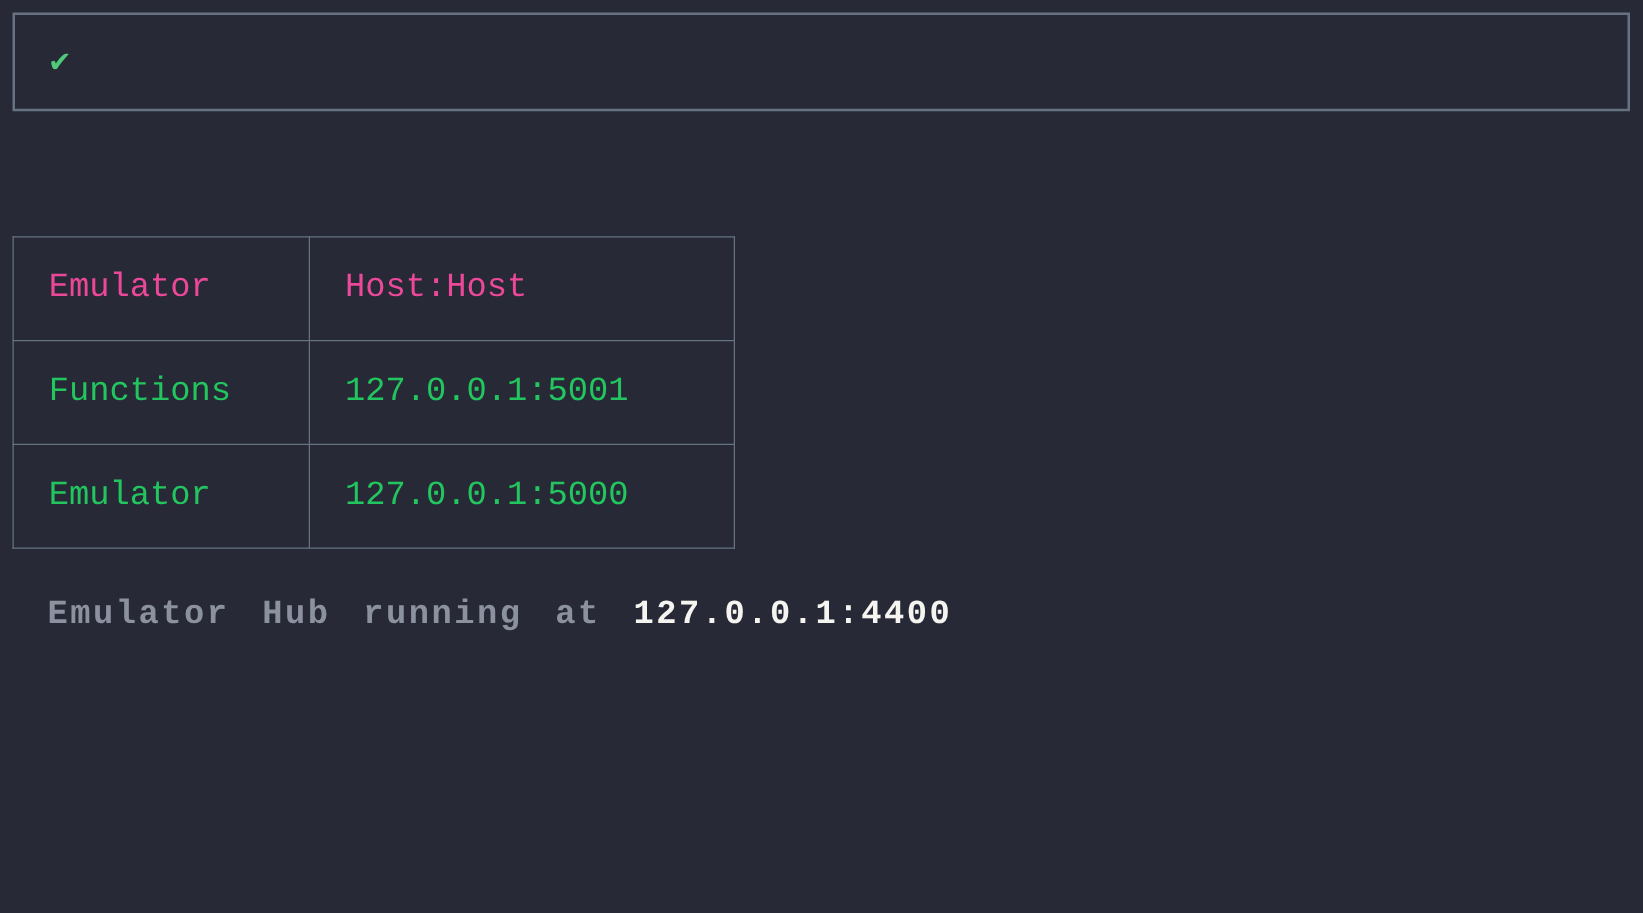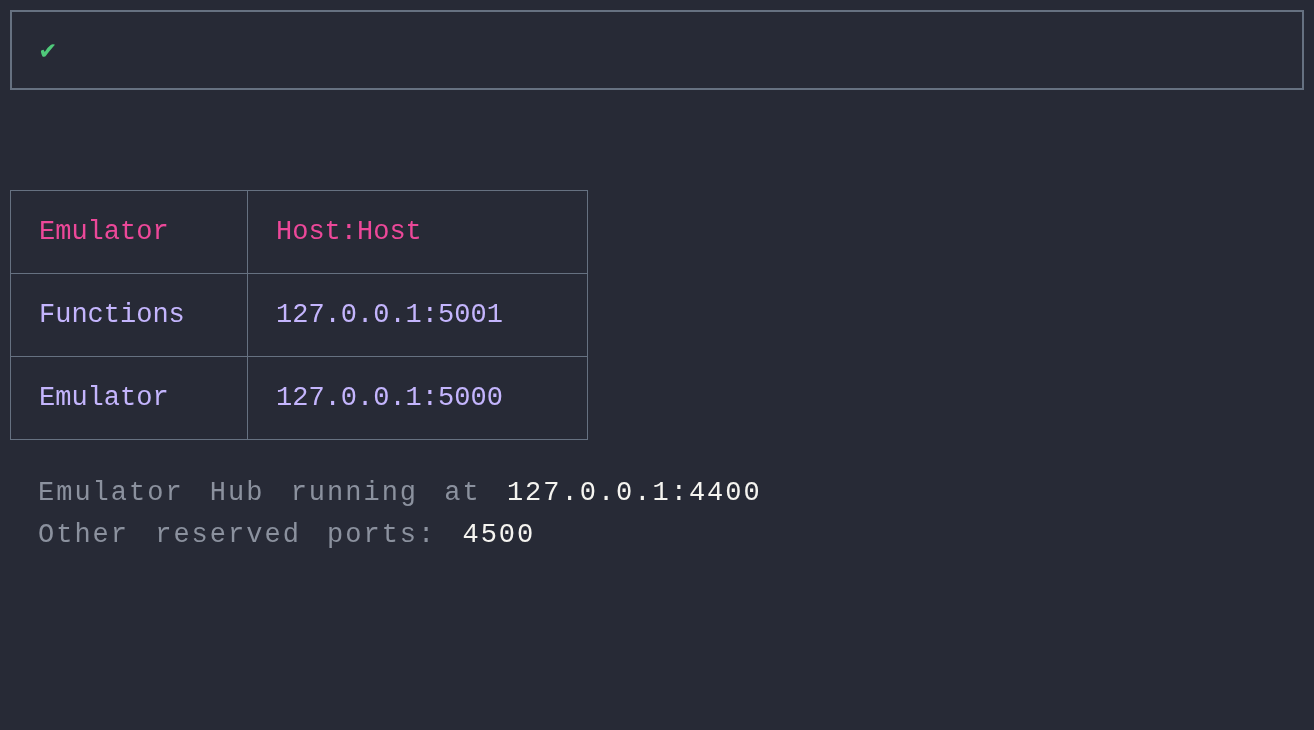--- a/index.html
+++ b/index.html
@@ -47,38 +47,39 @@
       padding: 26px 28px;
       text-align: left;
       font-size: 27px;
       font-weight: normal;
     }
     .emulator-table th {
       color: #ec4899;
       font-weight: normal;
     }
     .emulator-table td {
-      color: #c4b5fd;
+      color: #22c55e;
     }
     .emulator-table th:first-child,
     .emulator-table td:first-child {
       min-width: 237px;
     }
     .emulator-table th:nth-child(2),
     .emulator-table td:nth-child(2) {
        min-width: 340px;
     }
     .info-lines {
       padding-left: 28px;
     }
     .info-line {
       font-size: 27px;
       letter-spacing: 2px;
       word-spacing: 8px;
       margin-bottom: 12px;
+      font-weight: bold;
     }
     .info-label {
       color: #8b919e;
     }
     .info-value {
       color: #f5f4f0;
     }
   </style>
 </head>
 <body>
@@ -105,18 +106,15 @@
         <td>Emulator</td>
         <td>127.0.0.1:5000</td>
       </tr>
     </tbody>
   </table>
 
   <div class="info-lines">
     <div class="info-line">
       <span class="info-label">Emulator Hub running at </span><span class="info-value">127.0.0.1:4400</span>
     </div>
-    <div class="info-line">
-      <span class="info-label">Other reserved ports: </span><span class="info-value">4500</span>
-    </div>
   </div>
 
 </div>
 
 </body></html>

